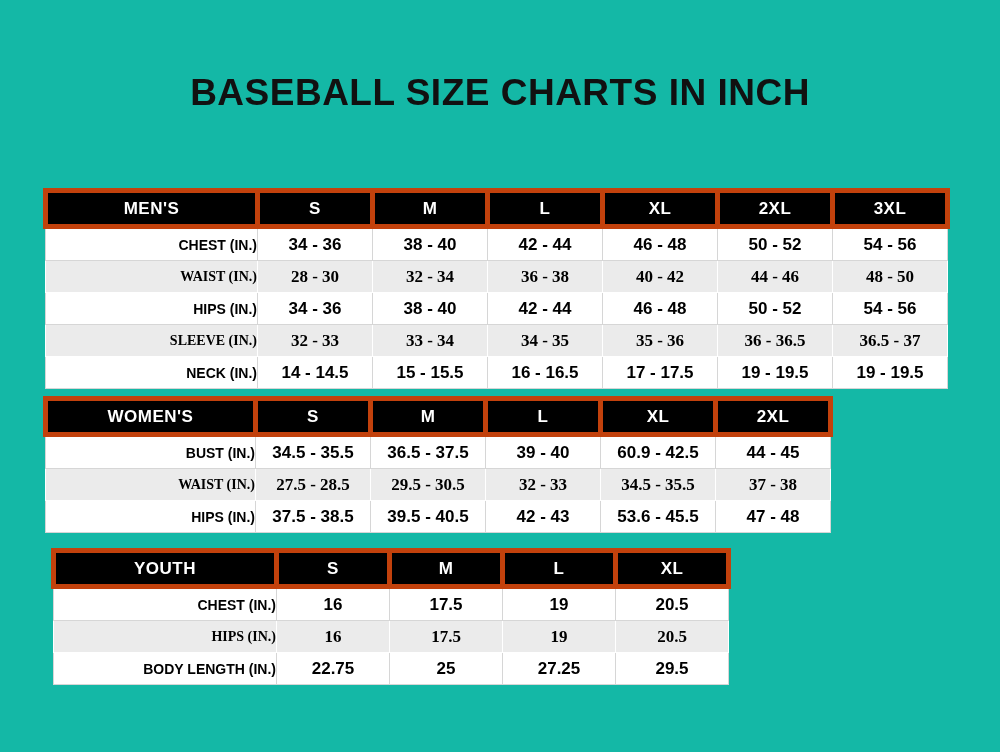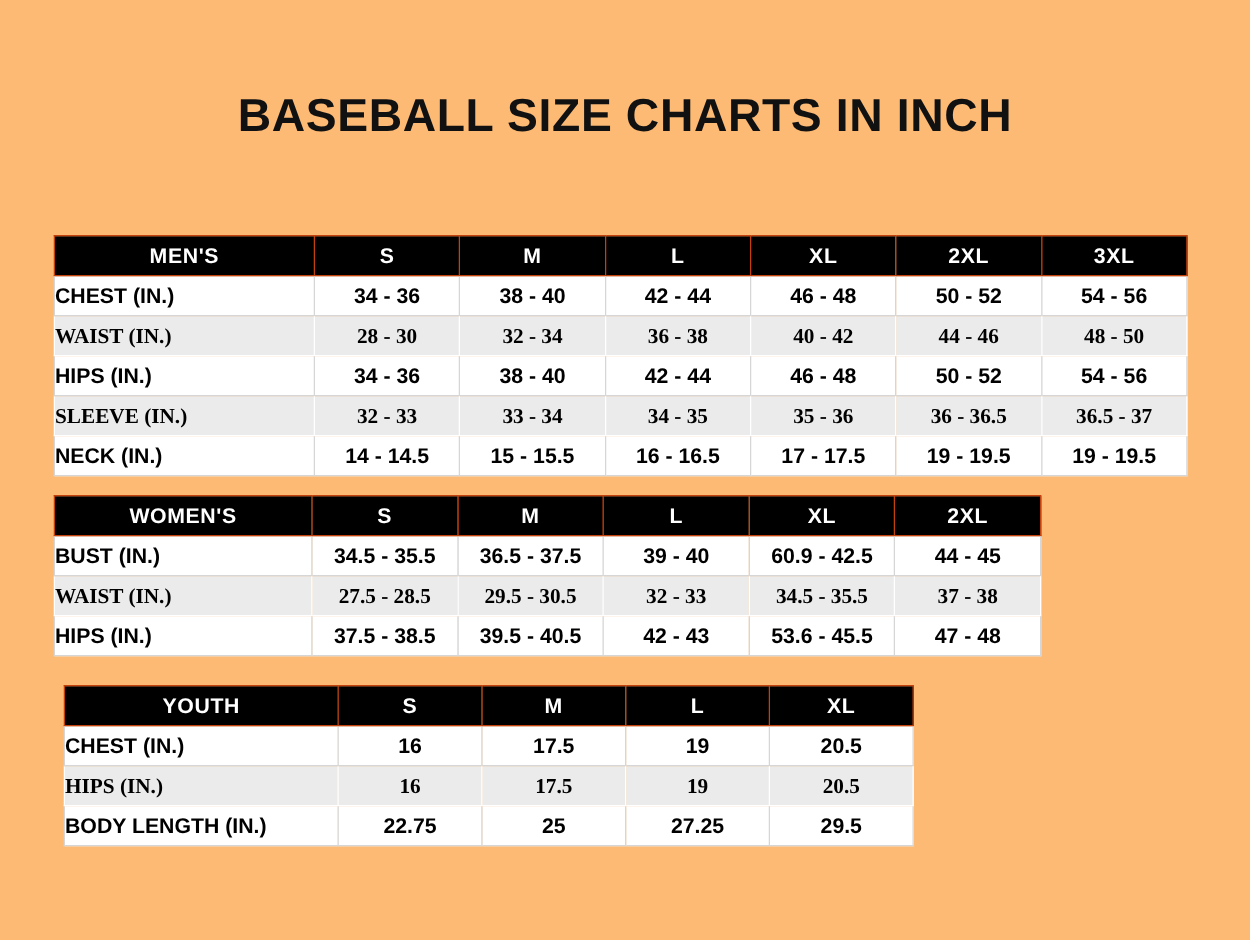--- a/index.html
+++ b/index.html
@@ -11,21 +11,21 @@
     height: 752px;
     background: #ffffff;
     font-family: "Liberation Sans", sans-serif;
     color: #000000;
     overflow: hidden;
   }
   .page {
     position: relative;
     width: 1000px;
     height: 752px;
-    background: #fdba74;
+    background: #14b8a6;
   }
   .page-title {
     position: absolute;
     top: 72px;
     left: 0;
     width: 1000px;
     text-align: center;
     font-size: 37px;
     font-weight: bold;
     letter-spacing: 0.5px;
@@ -68,35 +68,35 @@
   
   table.size-table tbody tr.row-odd td {
     background: #ffffff;
   }
   table.size-table tbody tr.row-even td {
     background: #ebebeb;
     font-family: Liberation Serif, serif;
   }
   table.size-table tbody td.row-label {
     background: #ffffff;
-    text-align: left;
-    font-size: 17px;
+    text-align: right;
+    font-size: 14px;
   }
   table.size-table tbody tr.row-even td.row-label {
     background: #ebebeb;
   }
   
   table.size-table tbody td {
     border: 1px solid #d6d6d6;
   }
   table.size-table tbody tr.row-even td {
     border: 1px solid #ffffff;
   }
   table.size-table thead th {
-    border: 1px solid #c2410c;
+    border: 5px solid #c2410c;
   }
 </style>
 </head>
 <body>
 
 <div class="page">
 
   <div class="page-title">BASEBALL SIZE CHARTS IN INCH</div>
 
   <div class="chart-block" id="chart-mens">

